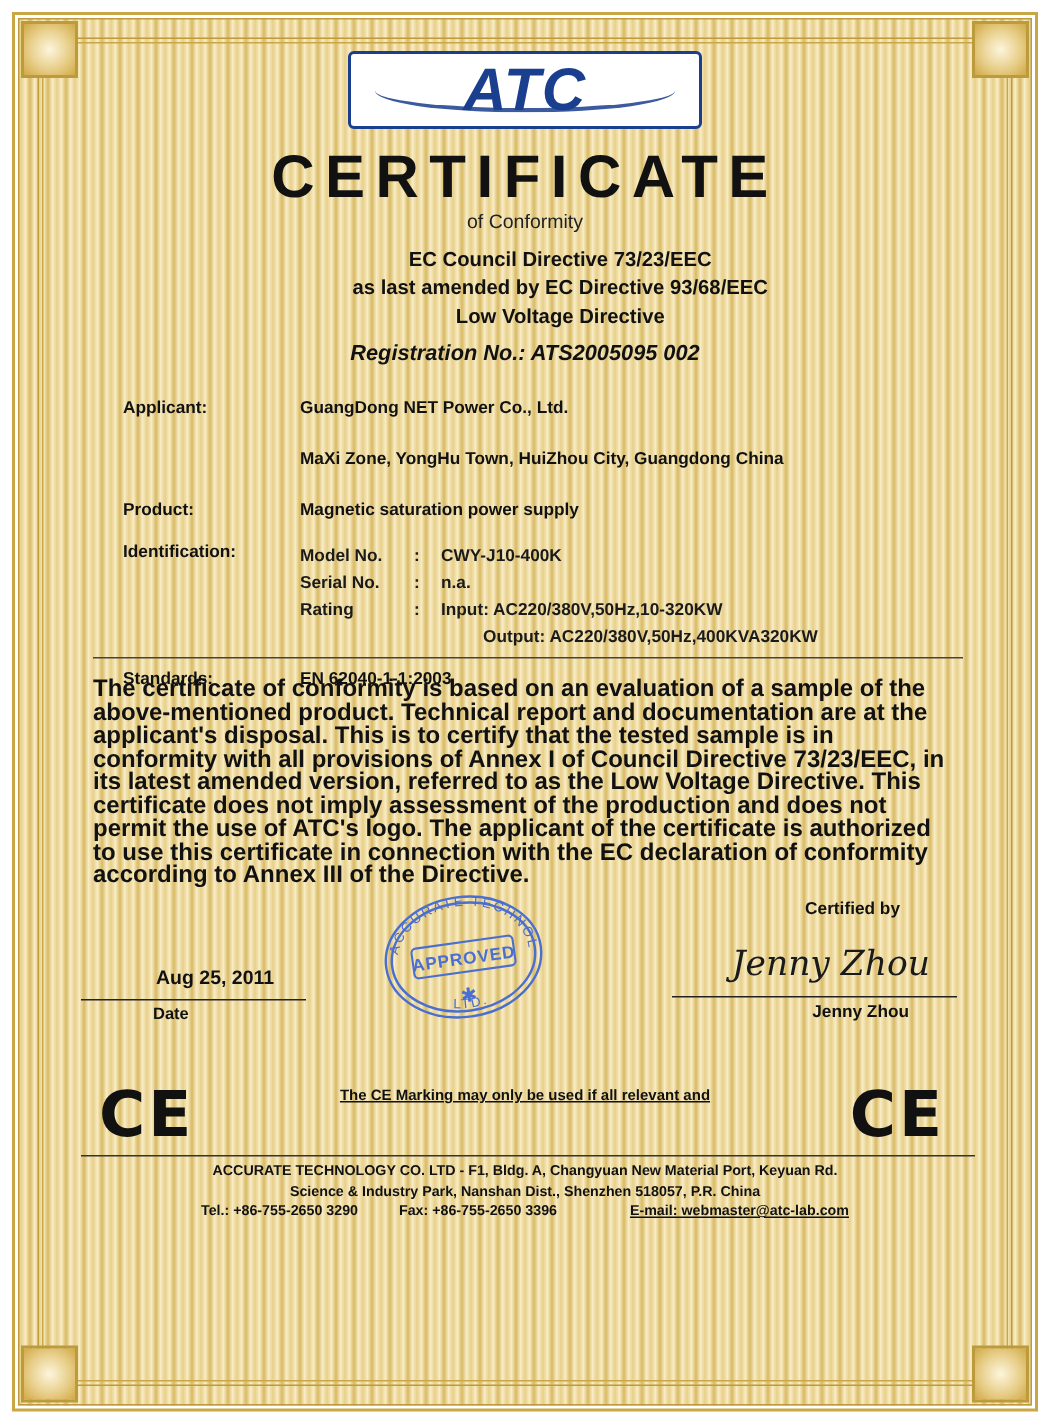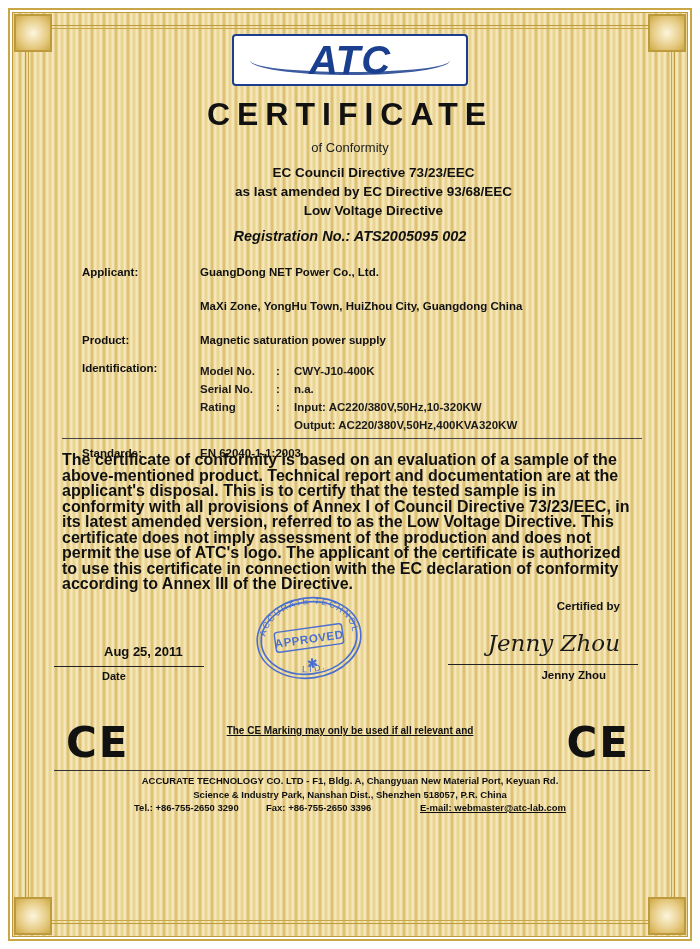--- a/index.html
+++ b/index.html
@@ -119,21 +119,21 @@
     opacity: 0.85;
     pointer-events: none;
   }
 
   
   .title {
     position: absolute;
     top: 66px;
     left: 0; right: 0;
     text-align: center;
-    font-size: 32px;
+    font-size: 40px;
     font-weight: bold;
     letter-spacing: 7px;
     color: #111;
   }
   .subtitle {
     position: absolute;
     top: 110px;
     left: 0; right: 0;
     text-align: center;
     font-size: 13px;
@@ -193,21 +193,21 @@
   }
   .ident-row {
     display: flex;
     margin-bottom: 6px;
     font-size: 11.5px;
     font-weight: bold;
   }
   .ident-key   { width: 76px; flex: 0 0 76px; }
   .ident-colon { width: 18px; flex: 0 0 18px; }
   .ident-val   { flex: 1 1 auto; }
-  .ident-val.indent { }
+  .ident-val.indent { padding-left: 28px; }
 
   
   .divider {
     position: absolute;
     top: 408px;
     left: 22px;
     right: 18px;
     border-top: 1px solid #444;
   }
   .body-para {
@@ -218,21 +218,21 @@
     font-size: 16px;
     font-weight: bold;
     line-height: 15.5px;
     color: #111;
     text-align: left;
   }
 
   
   .certified-by {
     position: absolute;
-    right: 40px;
+    right: 60px;
     top: 570px;
     font-size: 11.5px;
     font-weight: bold;
     color: #111;
   }
   .sign-script {
     position: absolute;
     right: 40px;
     top: 600px;
     font-family: "DejaVu Serif", serif;

